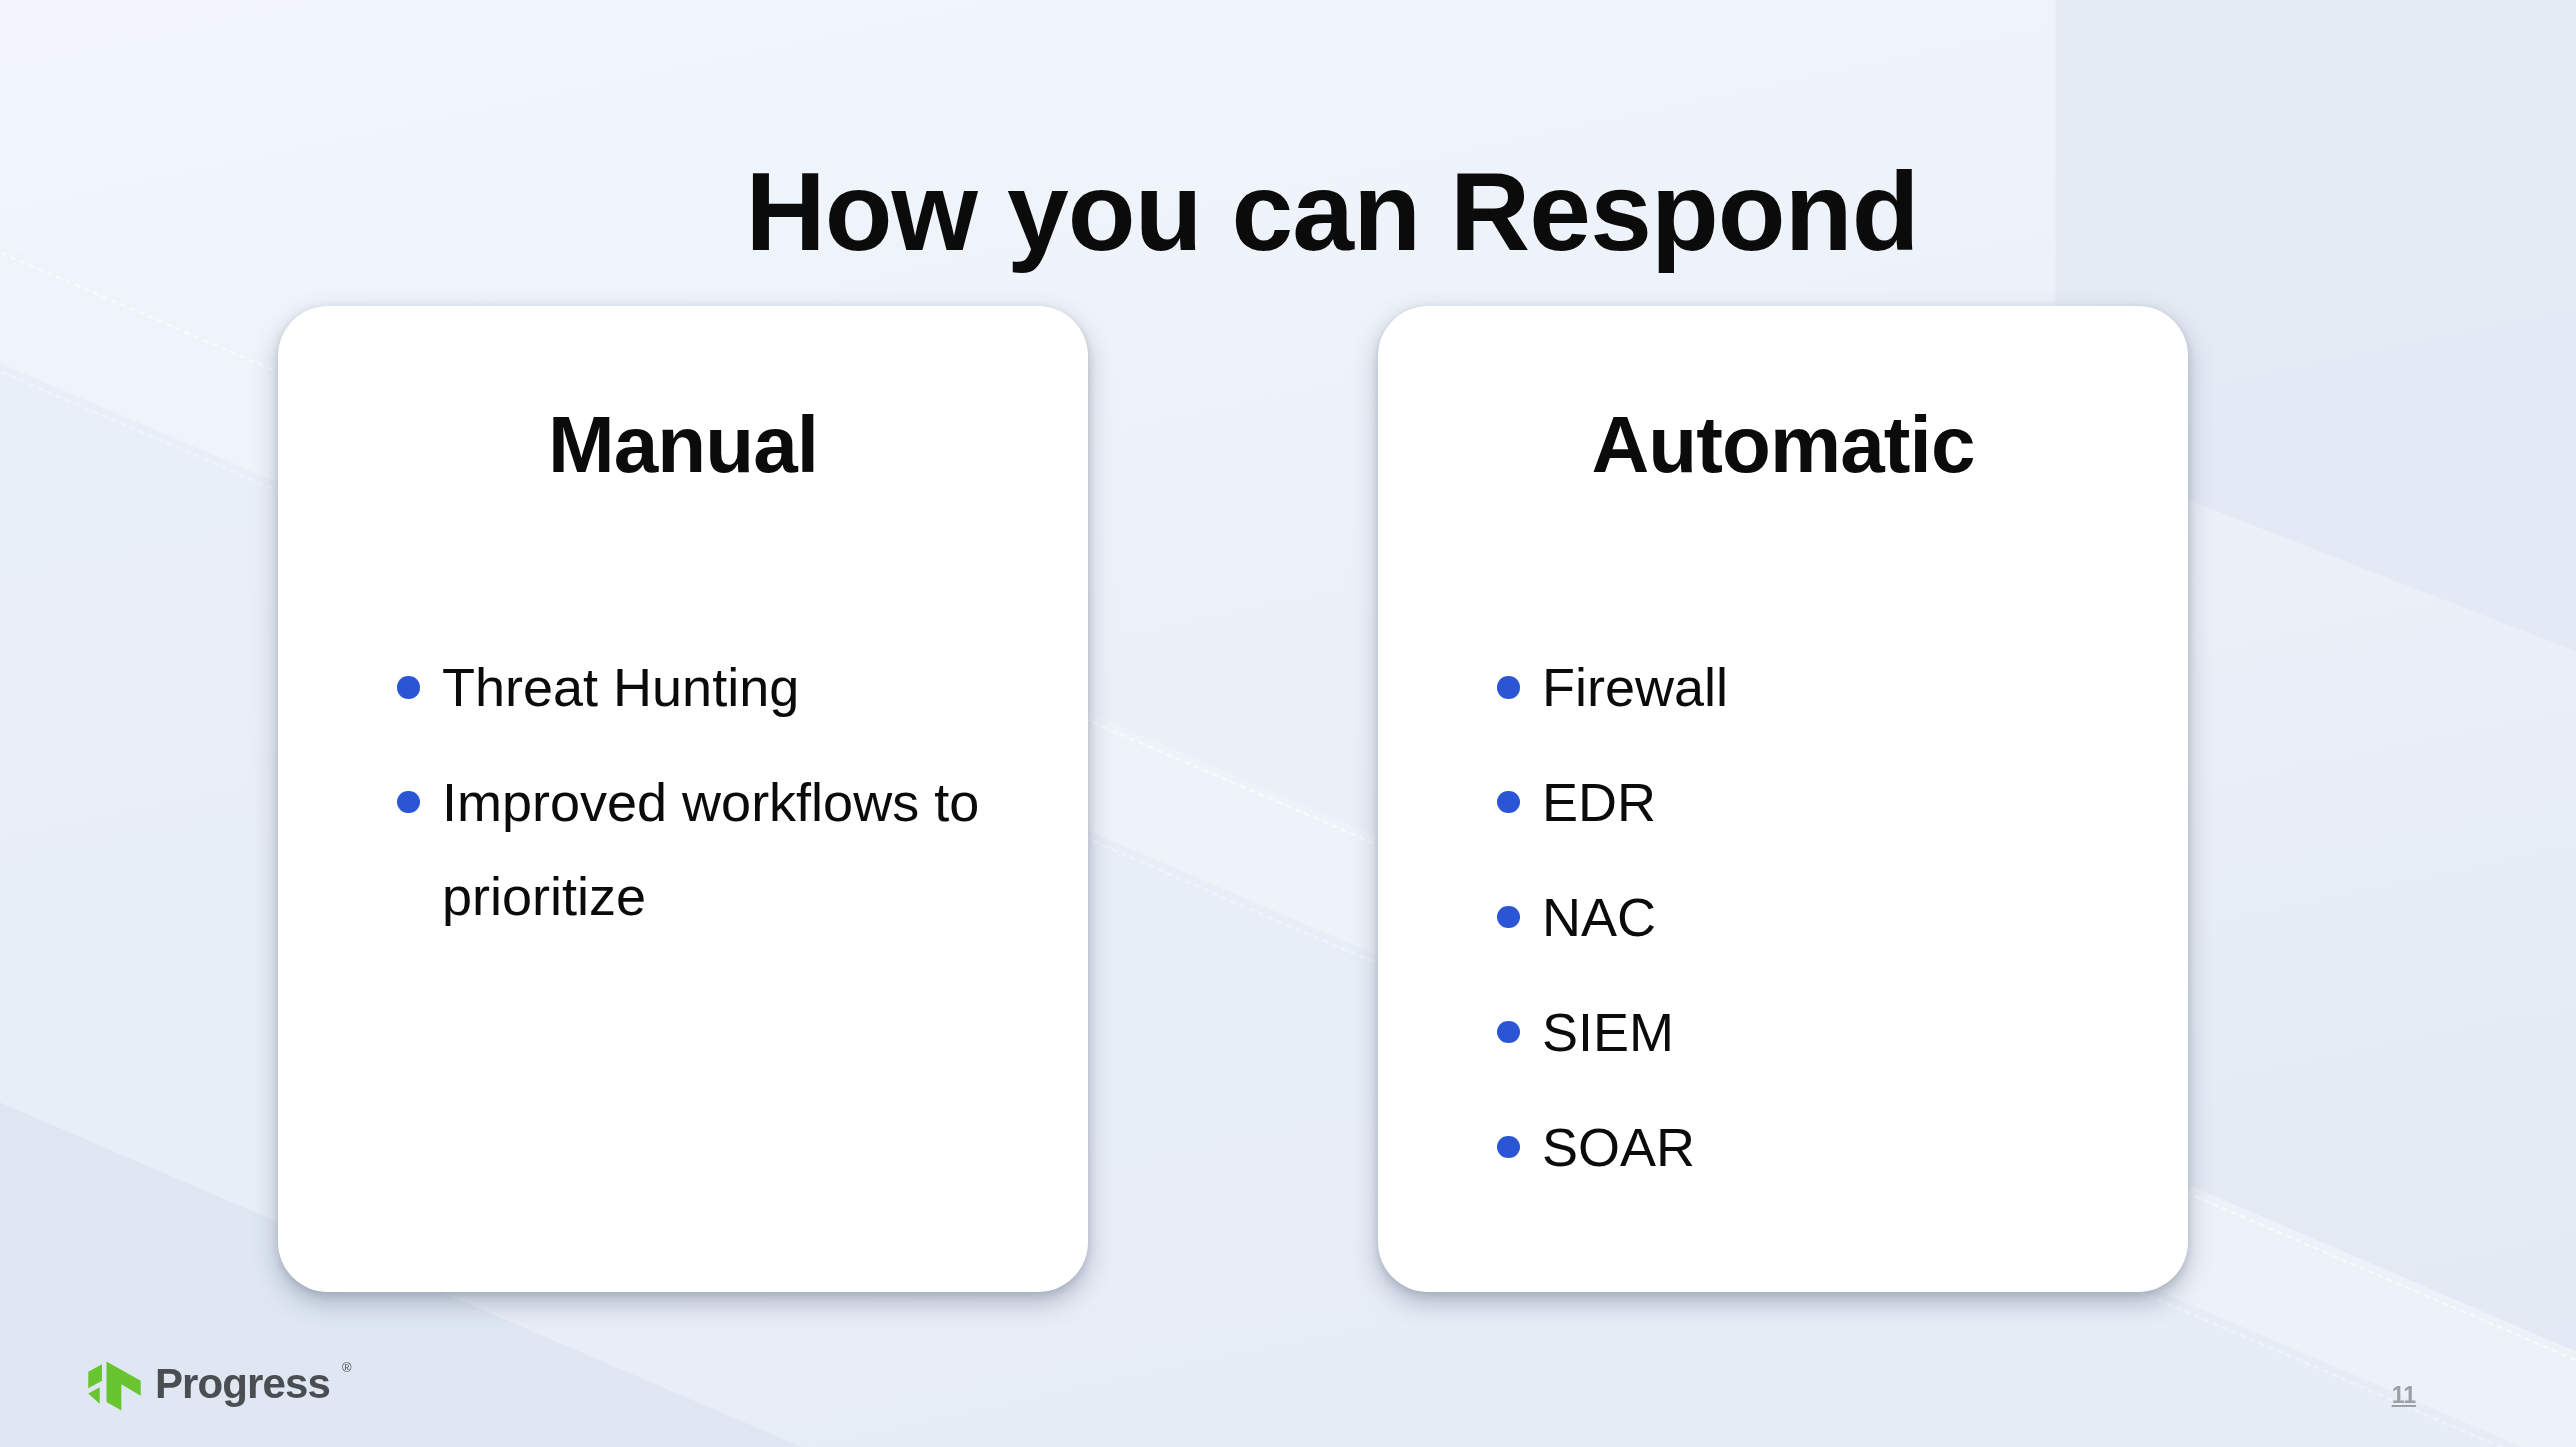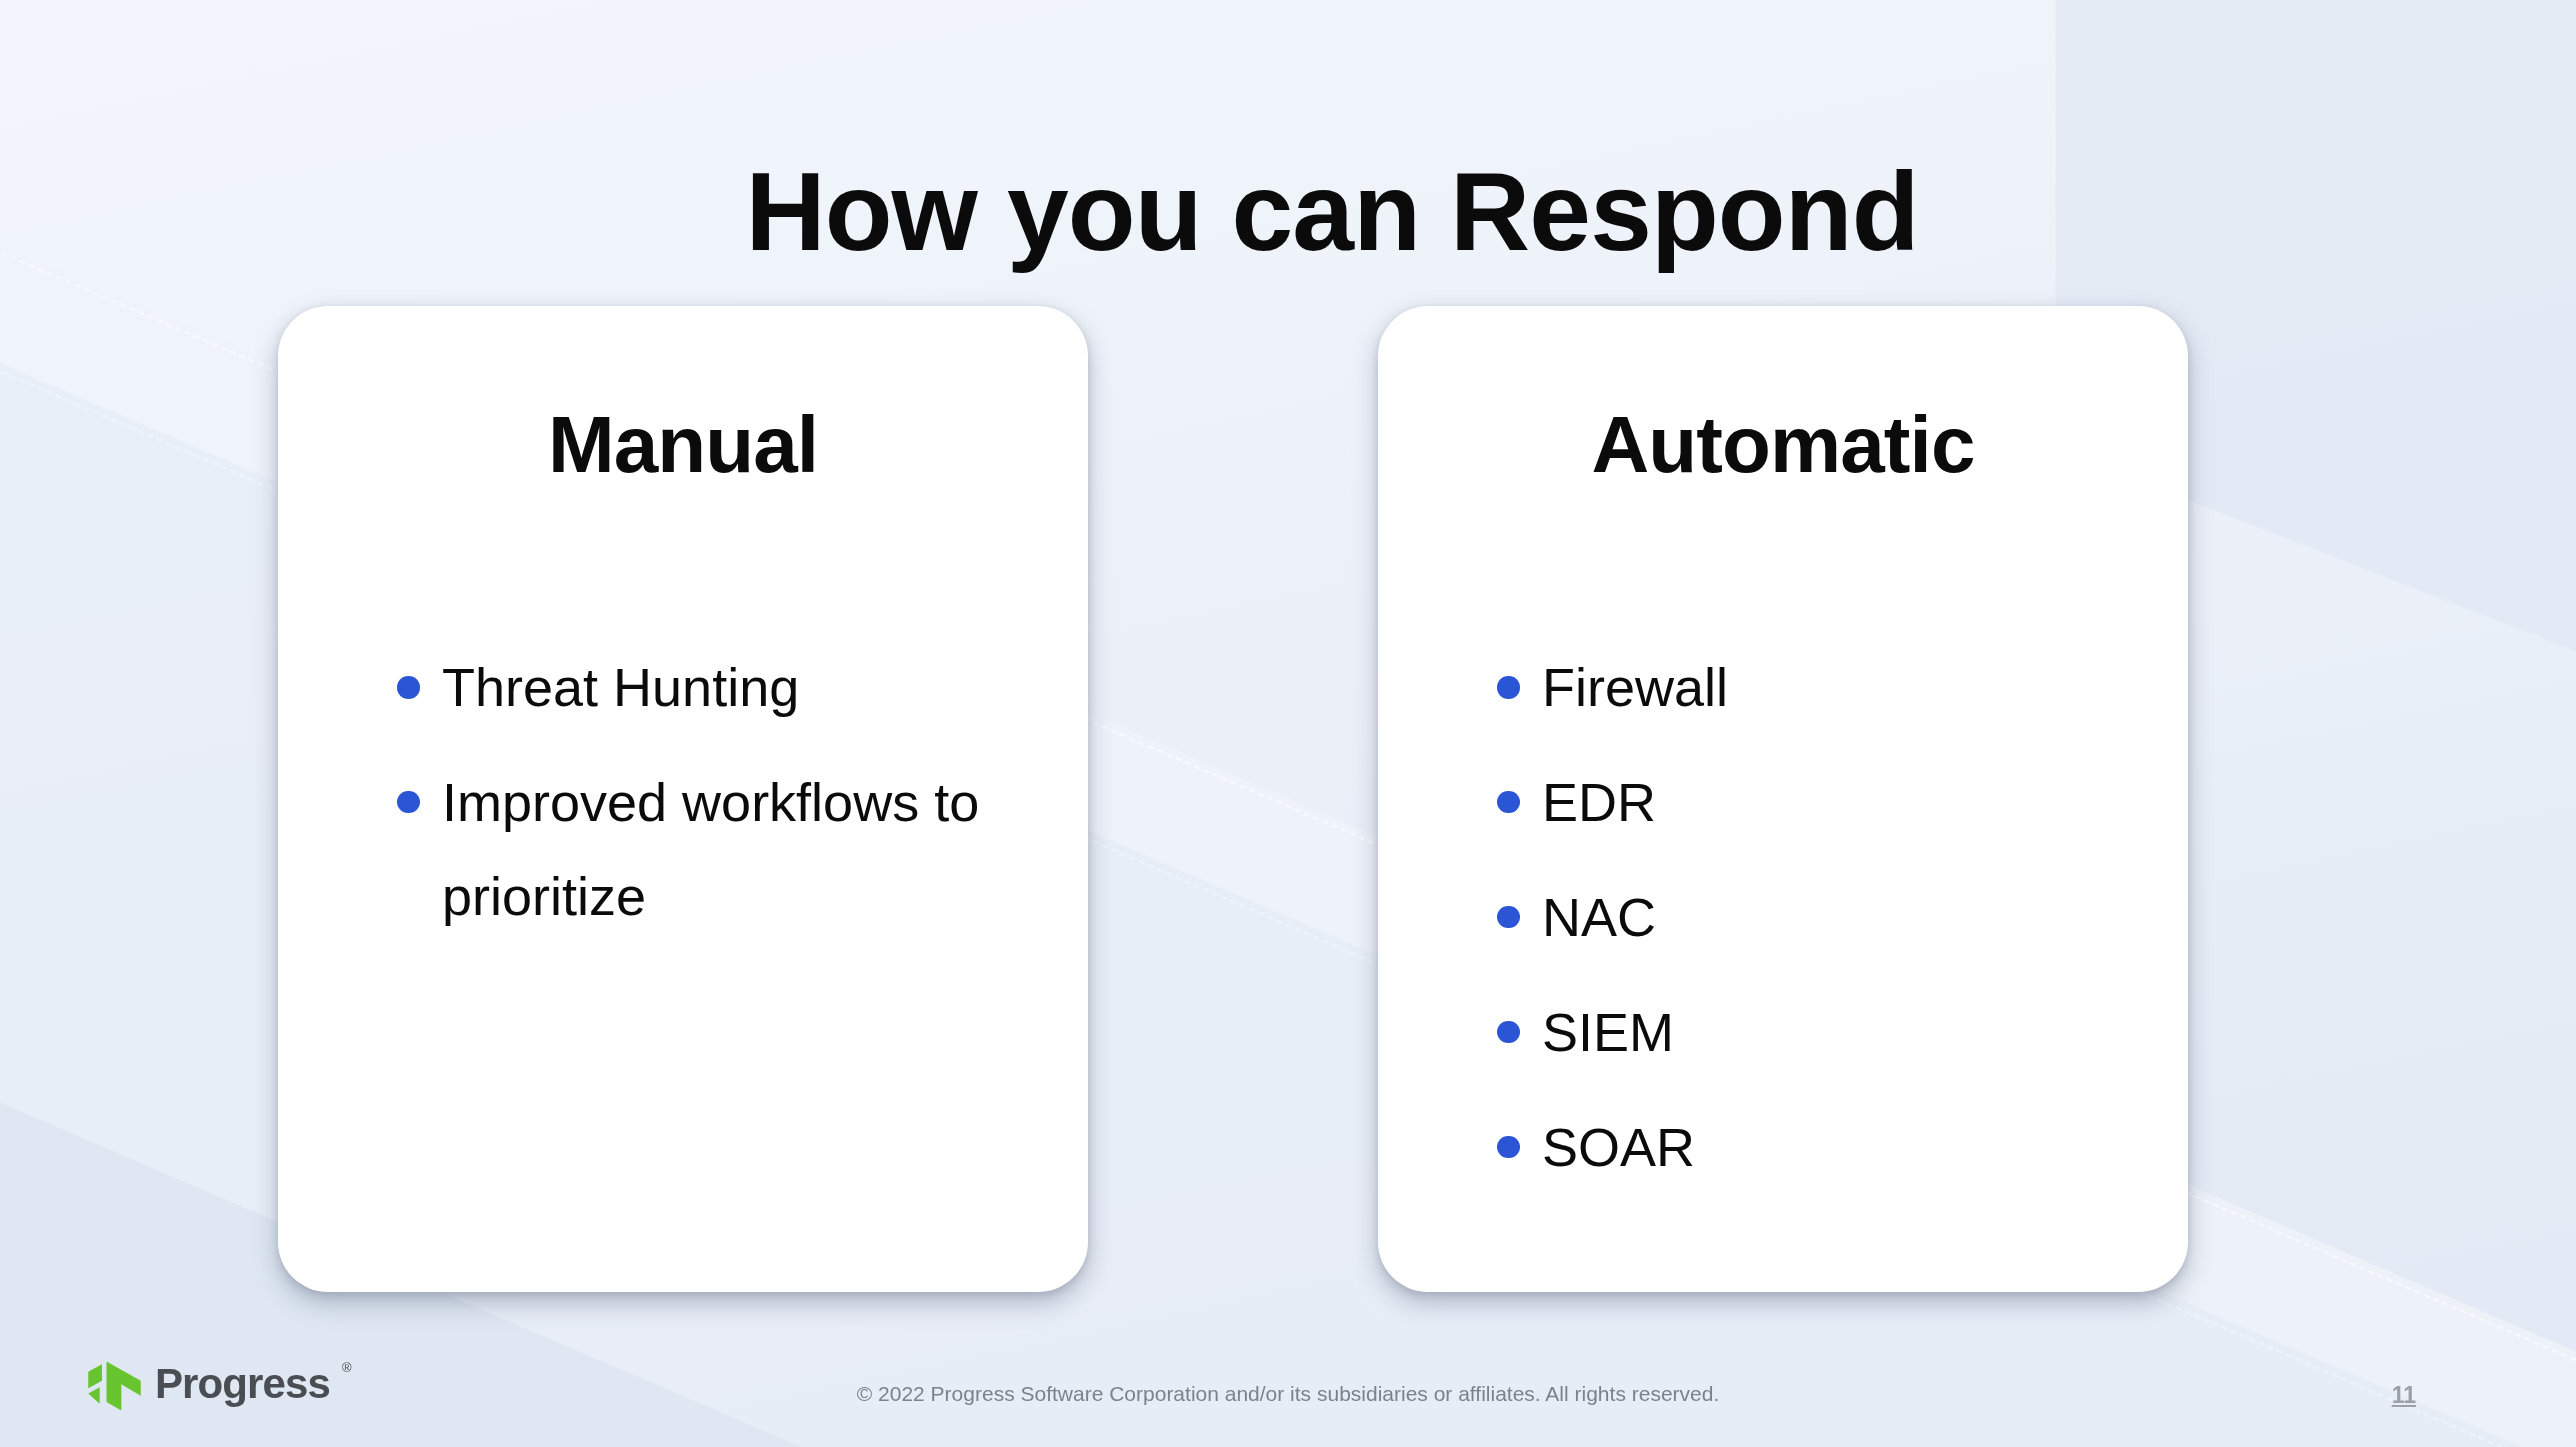--- a/index.html
+++ b/index.html
@@ -146,18 +146,17 @@
   <div class="footer">
     <div class="logo">
       <svg viewBox="0 0 100 90">
         <polygon points="36,2 96,36 96,62 62,42 62,88 36,73" fill="#68c42f"></polygon>
         <polygon points="4,20 28,7 28,36 4,49" fill="#68c42f"></polygon>
         <polygon points="4,58 24,47 24,76" fill="#68c42f"></polygon>
       </svg>
       <span class="logo-text">Progress</span>
       <span class="logo-reg">®</span>
     </div>
-    <div class="copyright">© 2022 Progress Software Corporation and/or its subsidiaries or affiliates. All rights reserved.</div>
     <div class="page-number">11</div>
   </div>
 
 </div>
 
 
 </body></html>

